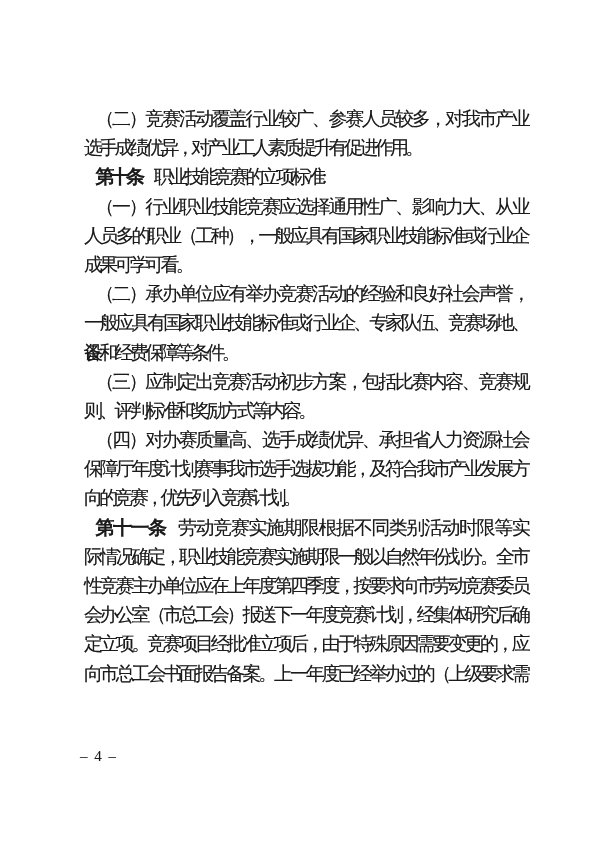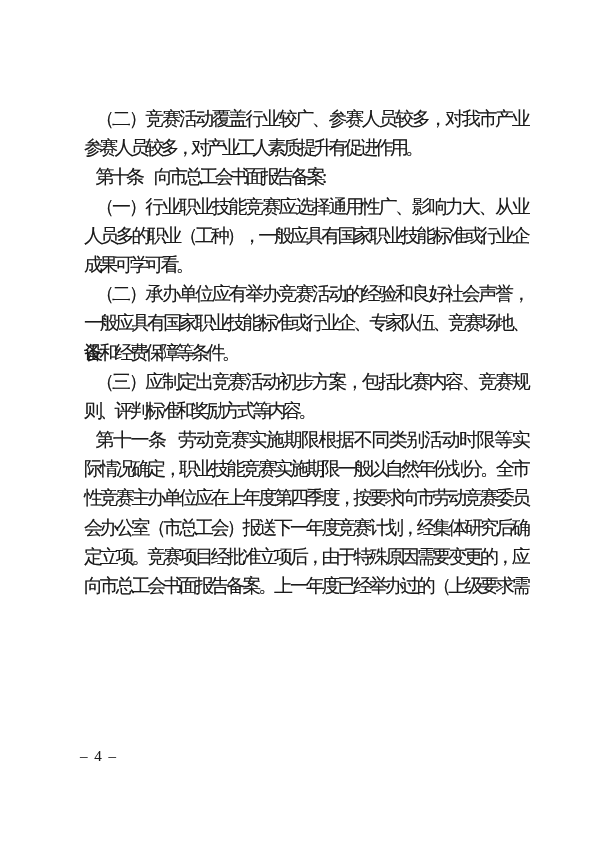--- a/index.html
+++ b/index.html
@@ -31,60 +31,65 @@
     text-align: left;
     white-space: nowrap;
     text-shadow: 0 0 0.6px rgba(20,20,20,0.45);
   }
   .line-full {
     text-align: justify;
     text-align-last: justify;
     white-space: normal;
   }
   .line-first { text-indent: 0.6em; }
-  .seg-bold { font-weight: 400; }
+  .seg-bold { font-weight: 700; }
   .seg-gap { margin-right: 0.65em; }
   .footer {
     position: absolute;
     left: 80px;
     top: 747px;
     font-size: 15px;
     line-height: 18px;
     letter-spacing: 1.5px;
     color: #1b1b1b;
     text-shadow: 0 0 0.6px rgba(20,20,20,0.45);
   }
 </style>
 </head>
 <body>
 
 <div class="page">
   <div class="doc">
       <div class="para">
         <div class="line line-first line-full"><span class="">（二）竞赛活动覆盖行业较广、参赛人员较多，对我市产业</span></div>
-        <div class="line"><span class="">参赛人员较多，对产业工人素质提升有促进作用。</span></div>
+        <div class="line"><span class="">选手成绩优异，对产业工人素质提升有促进作用。</span></div>
       </div>
       <div class="para">
-        <div class="line line-first"><span class="seg-bold seg-gap">第十条</span><span class="">向市总工会书面报告备案:</span></div>
+        <div class="line line-first"><span class="seg-bold seg-gap">第十条</span><span class="">职业技能竞赛的立项标准:</span></div>
       </div>
       <div class="para">
         <div class="line line-first line-full"><span class="">（一）行业职业技能竞赛应选择通用性广、影响力大、从业</span></div>
         <div class="line line-full"><span class="">人员多的职业（工种），一般应具有国家职业技能标准或行业企</span></div>
         <div class="line"><span class="">成果可学可看。</span></div>
       </div>
       <div class="para">
         <div class="line line-first line-full"><span class="">（二）承办单位应有举办竞赛活动的经验和良好社会声誉，</span></div>
         <div class="line line-full"><span class="">一般应具有国家职业技能标准或行业企、专家队伍、竞赛场地、设</span></div>
         <div class="line"><span class="">备和经费保障等条件。</span></div>
       </div>
       <div class="para">
         <div class="line line-first line-full"><span class="">（三）应制定出竞赛活动初步方案，包括比赛内容、竞赛规</span></div>
         <div class="line"><span class="">则、评判标准和奖励方式等内容。</span></div>
       </div>
       <div class="para">
+        <div class="line line-first line-full"><span class="">（四）对办赛质量高、选手成绩优异、承担省人力资源社会</span></div>
+        <div class="line line-full"><span class="">保障厅年度计划赛事我市选手选拔功能，及符合我市产业发展方</span></div>
+        <div class="line"><span class="">向的竞赛，优先列入竞赛计划。</span></div>
+      </div>
+      <div class="para">
         <div class="line line-first line-full"><span class="seg-bold seg-gap">第十一条</span><span class="">劳动竞赛实施期限根据不同类别活动时限等实</span></div>
         <div class="line line-full"><span class="">际情况确定，职业技能竞赛实施期限一般以自然年份划分。全市</span></div>
         <div class="line line-full"><span class="">性竞赛主办单位应在上年度第四季度，按要求向市劳动竞赛委员</span></div>
         <div class="line line-full"><span class="">会办公室（市总工会）报送下一年度竞赛计划，经集体研究后确</span></div>
         <div class="line line-full"><span class="">定立项。竞赛项目经批准立项后，由于特殊原因需要变更的，应</span></div>
         <div class="line line-full"><span class="">向市总工会书面报告备案。上一年度已经举办过的（上级要求需</span></div>
       </div>
     </div>
   <div class="footer">– 4 –</div>
 </div>

